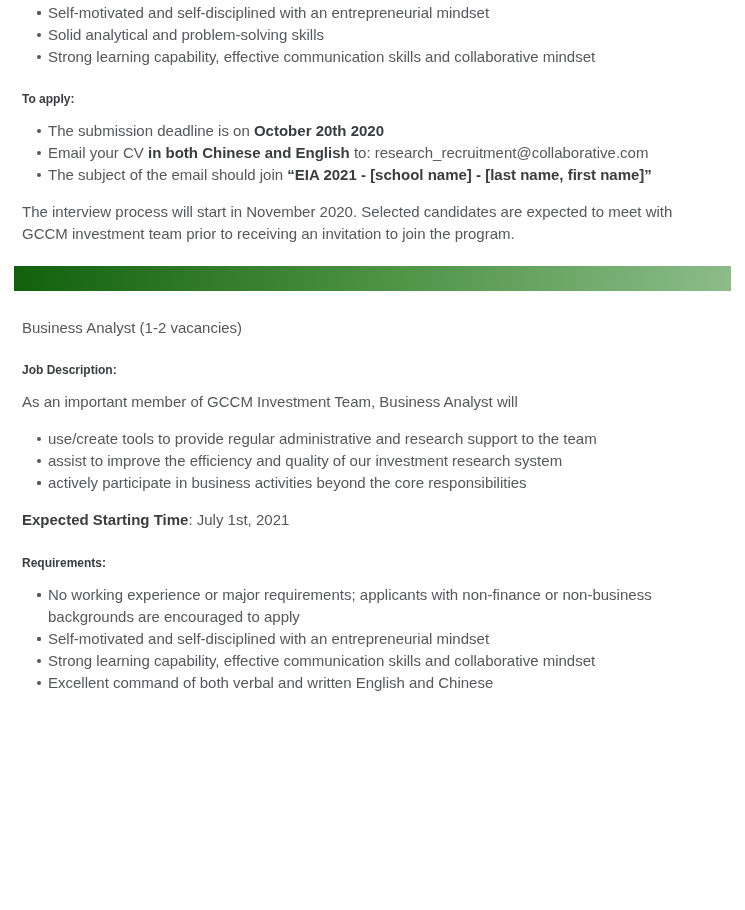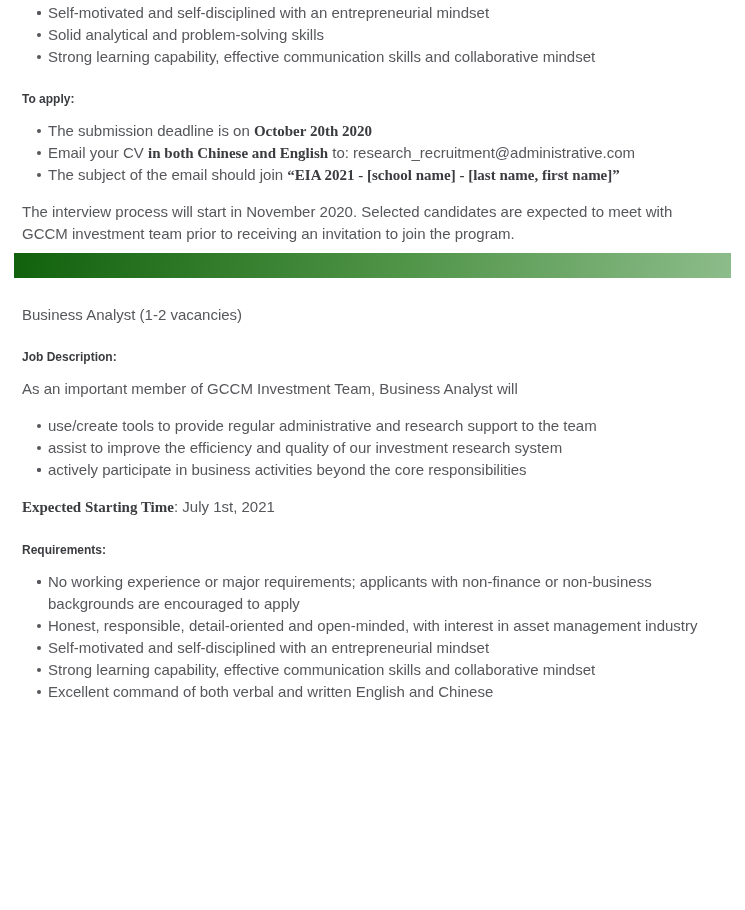--- a/index.html
+++ b/index.html
@@ -15,30 +15,30 @@
     font-family:"Liberation Sans","DejaVu Sans",sans-serif;
     font-size:15px;line-height:22px;color:var(--body-text);
   }
   .content{padding:2px 24px 0 22px;}
   h3{
     font-size:12px;line-height:22px;font-weight:700;
     color:var(--heading-text);
     margin:20px 0 10px;
   }
   p{margin:0 0 15px;}
-  p.interview{margin:0 0 8px;}
+  p.interview{margin:0 0 21px;}
   p.kv{margin:0 0 21px;}
   ul{margin:0 0 15px;padding:0 0 0 26px;list-style:none;}
   li{position:relative;margin:0;padding:0;}
   .dot{
     position:absolute;left:-11px;top:9px;
     width:4px;height:4px;border-radius:50%;
     background:currentColor;
   }
-  .bold,strong{font-weight:700;color:var(--heading-text);font-family:Liberation Serif, serif;}
+  .bold,strong{font-weight:700;color:var(--heading-text);}
   .divider{
     height:25px;
     margin:0 -10px 26px -8px;
     background:linear-gradient(100deg,#11610c 0%,#519549 55%,#8cbc8a 100%);
   }
 </style>
 </head>
 <body>
 
 <div class="content">
@@ -69,21 +69,21 @@
 
   <ul>
 
       <li>
         <span class="dot"></span>
         <span><span>The submission deadline is on </span><span class="bold">October 20th 2020</span></span>
       </li>
 
       <li>
         <span class="dot"></span>
-        <span><span>Email your CV </span><span class="bold">in both Chinese and English</span><span> to: research_recruitment@administrative.com</span></span>
+        <span><span>Email your CV </span><span class="bold">in both Chinese and English</span><span> to: research_recruitment@collaborative.com</span></span>
       </li>
 
       <li>
         <span class="dot"></span>
         <span><span>The subject of the email should join </span><span class="bold">“EIA 2021 - [school name] - [last name, first name]”</span></span>
       </li>
     </ul>
 
   <p class="interview">The interview process will start in November 2020. Selected candidates are expected to meet with GCCM investment team prior to receiving an invitation to join the program.</p>
 
@@ -127,21 +127,20 @@
         <span class="dot"></span>
       </li>
 
       <li>
         <span class="dot"></span>
         <span>No working experience or major requirements; applicants with non-finance or non-business backgrounds are encouraged to apply</span>
       </li>
 
       <li>
         <span class="dot"></span>
-        <span>Honest, responsible, detail-oriented and open-minded, with interest in asset management industry</span>
       </li>
 
       <li>
         <span class="dot"></span>
         <span>Self-motivated and self-disciplined with an entrepreneurial mindset</span>
       </li>
 
       <li>
         <span class="dot"></span>
         <span>Strong learning capability, effective communication skills and collaborative mindset</span>

